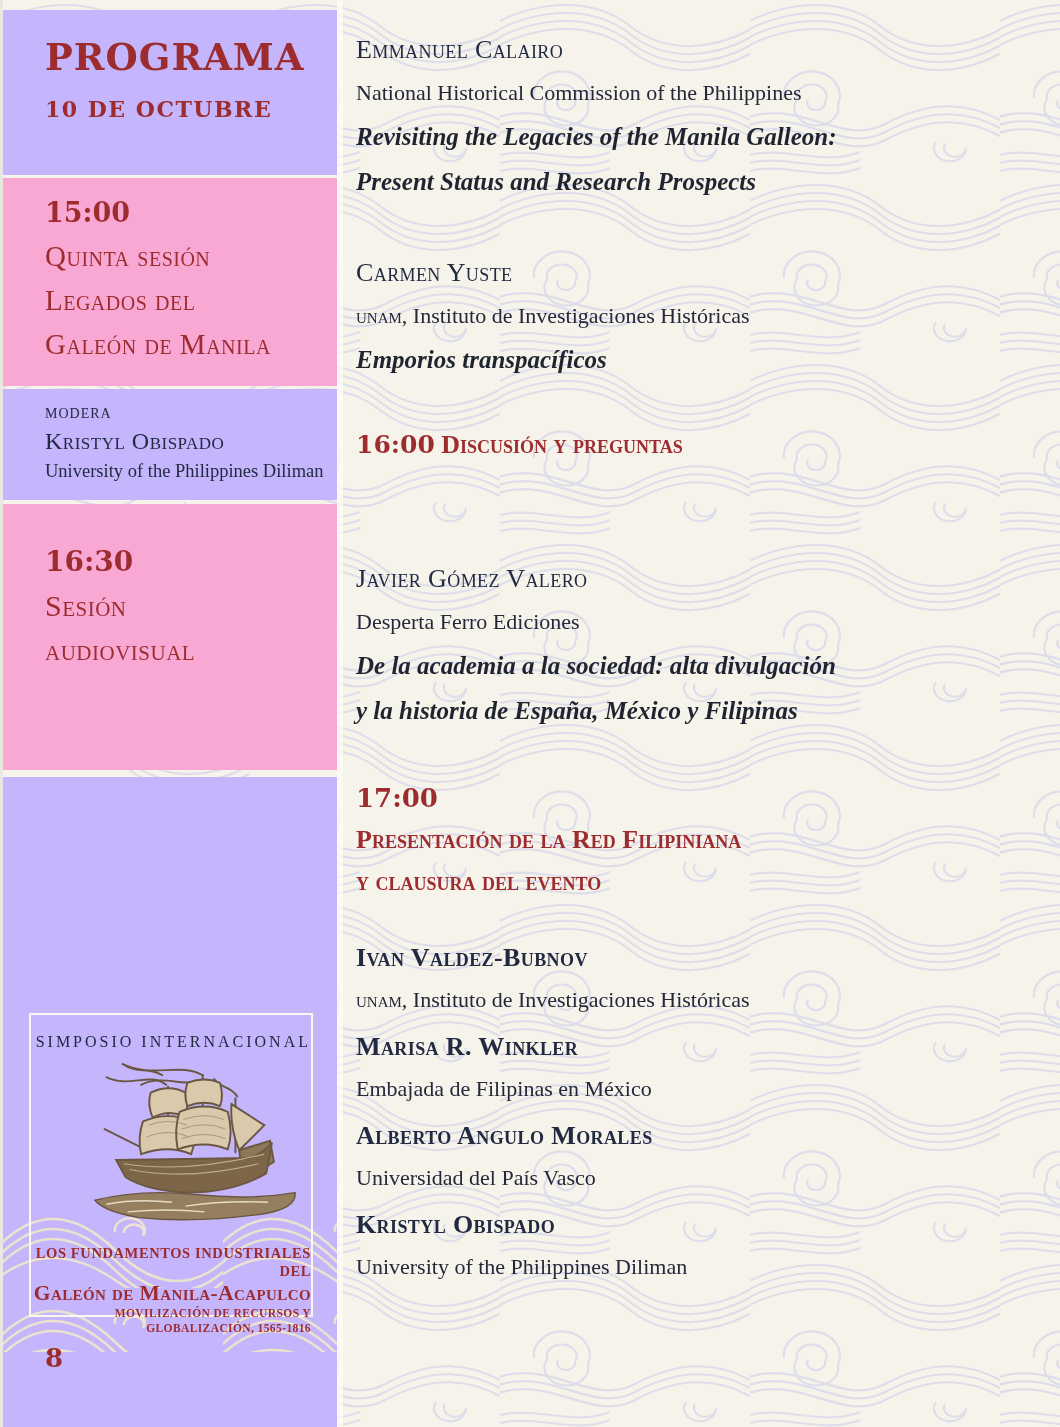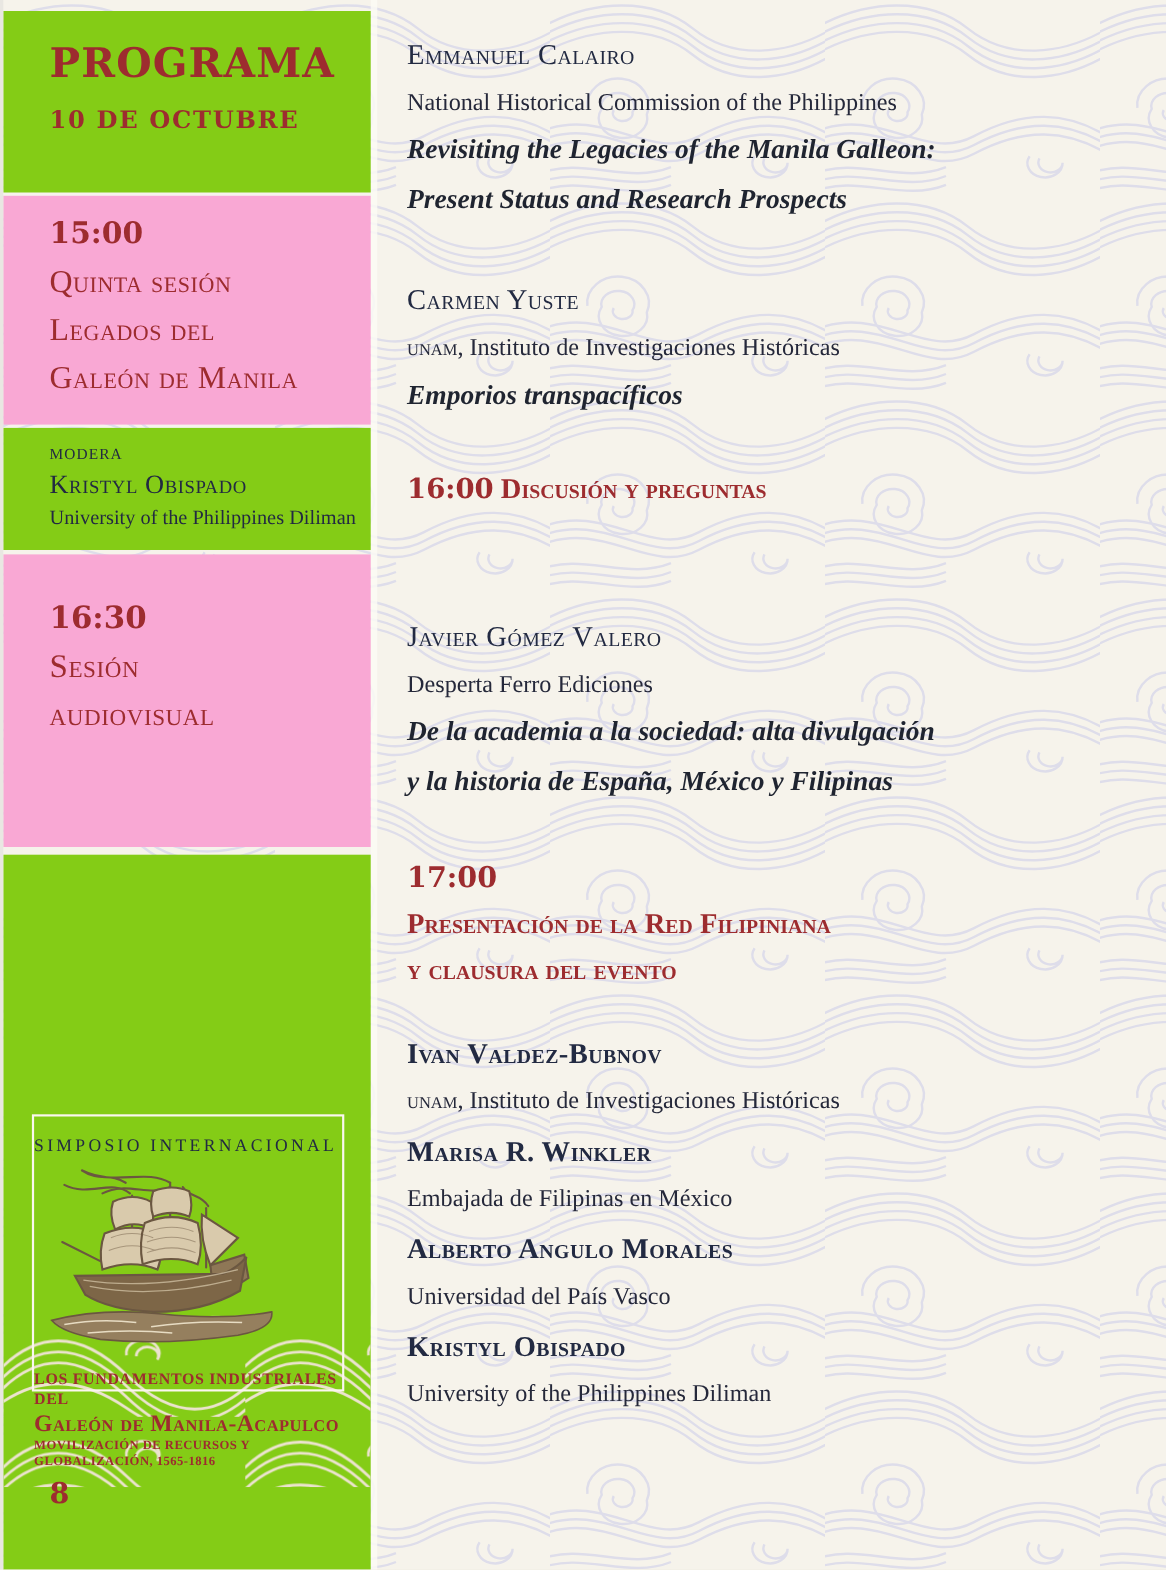--- a/index.html
+++ b/index.html
@@ -8,21 +8,21 @@
     background:#f6f3eb;
     font-family:"Liberation Serif", serif;
     color:#252b3c;
   }
   .bg-pattern{position:absolute;left:0;top:0;z-index:0;}
   .page-edge-left{position:absolute;left:0;top:0;width:3px;height:1427px;background:#e9e7e2;z-index:3;}
   .gutter{position:absolute;left:337px;top:0;width:6px;height:1427px;background:rgba(252,250,245,.85);z-index:2;}
 
   
   .blk{position:absolute;left:3px;width:334px;z-index:2;box-sizing:border-box;}
-  .beige{background:#84cc16;}
+  .beige{background:#c4b5fd;}
   .offwhite{background:#f9a8d4;}
   .blk-header{top:10px;height:165px;padding:22px 0 0 42px;}
   .blk-s5{top:178px;height:208px;padding:14px 0 0 42px;}
   .blk-mod{top:389px;height:111px;padding:9px 0 0 42px;}
   .blk-av{top:504px;height:266px;padding:36px 0 0 42px;}
   .blk-footer{top:777px;height:650px;}
 
   .red{color:#9d2c2f;}
   .navy{color:#222a42;}
   .sc{font-variant:small-caps;}
@@ -38,32 +38,32 @@
   .mod-label{font-size:20px;line-height:27px;letter-spacing:1px;}
   .mod-name{font-size:24px;line-height:33px;letter-spacing:.5px;}
   .mod-affil{font-size:18.5px;line-height:27px;}
 
   .av-time{font-size:28px;font-weight:bold;line-height:44px;}
   .av-line{font-size:30px;line-height:44px;letter-spacing:.5px;}
 
   
   .wave-band{position:absolute;left:0;top:419px;width:334px;height:156px;overflow:hidden;}
   .badge{
-    position:absolute;left:26px;top:236px;width:284px;height:252px;box-sizing:border-box;
-    border:2px solid #faf7ee;text-align:left;z-index:4;
+    position:absolute;left:26px;top:236px;width:284px;height:304px;box-sizing:border-box;
+    border:2px solid #faf7ee;text-align:right;z-index:4;
   }
   .badge-kicker{margin-top:16px;font-size:16px;letter-spacing:3px;line-height:22px;}
   .badge-ship{margin-top:3px;}
   .badge-l1{font-size:14.5px;font-weight:bold;line-height:18px;letter-spacing:.6px;margin-top:6px;}
   .badge-l2{font-size:21.5px;font-weight:bold;line-height:26px;letter-spacing:.4px;}
   .badge-l3{font-size:11.5px;font-weight:bold;line-height:15px;letter-spacing:.4px;}
   .page-num{position:absolute;left:42px;top:566px;font-size:26px;font-weight:bold;z-index:4;}
 
   
-  .main{position:absolute;left:370px;top:28px;width:630px;z-index:1;}
+  .main{position:absolute;left:356px;top:28px;width:630px;z-index:1;}
   .m-name{font-size:26px;line-height:43px;letter-spacing:.4px;color:#222a42;}
   .m-org{font-size:22px;line-height:43px;color:#25283a;}
   .m-title{font-size:25px;font-weight:bold;font-style:italic;line-height:45px;color:#1f2430;}
   .m-gap2{margin-top:47px;}
   .m-disc{margin-top:40px;font-size:26px;font-weight:bold;line-height:45px;}
   .m-disc .t{font-size:25px;}
   .m-gap3{margin-top:90px;}
   .m-closing{margin-top:44px;font-size:26px;font-weight:bold;line-height:42px;}
   .m-panel{margin-top:34px;}
   .m-panelist{margin-bottom:5px;}

